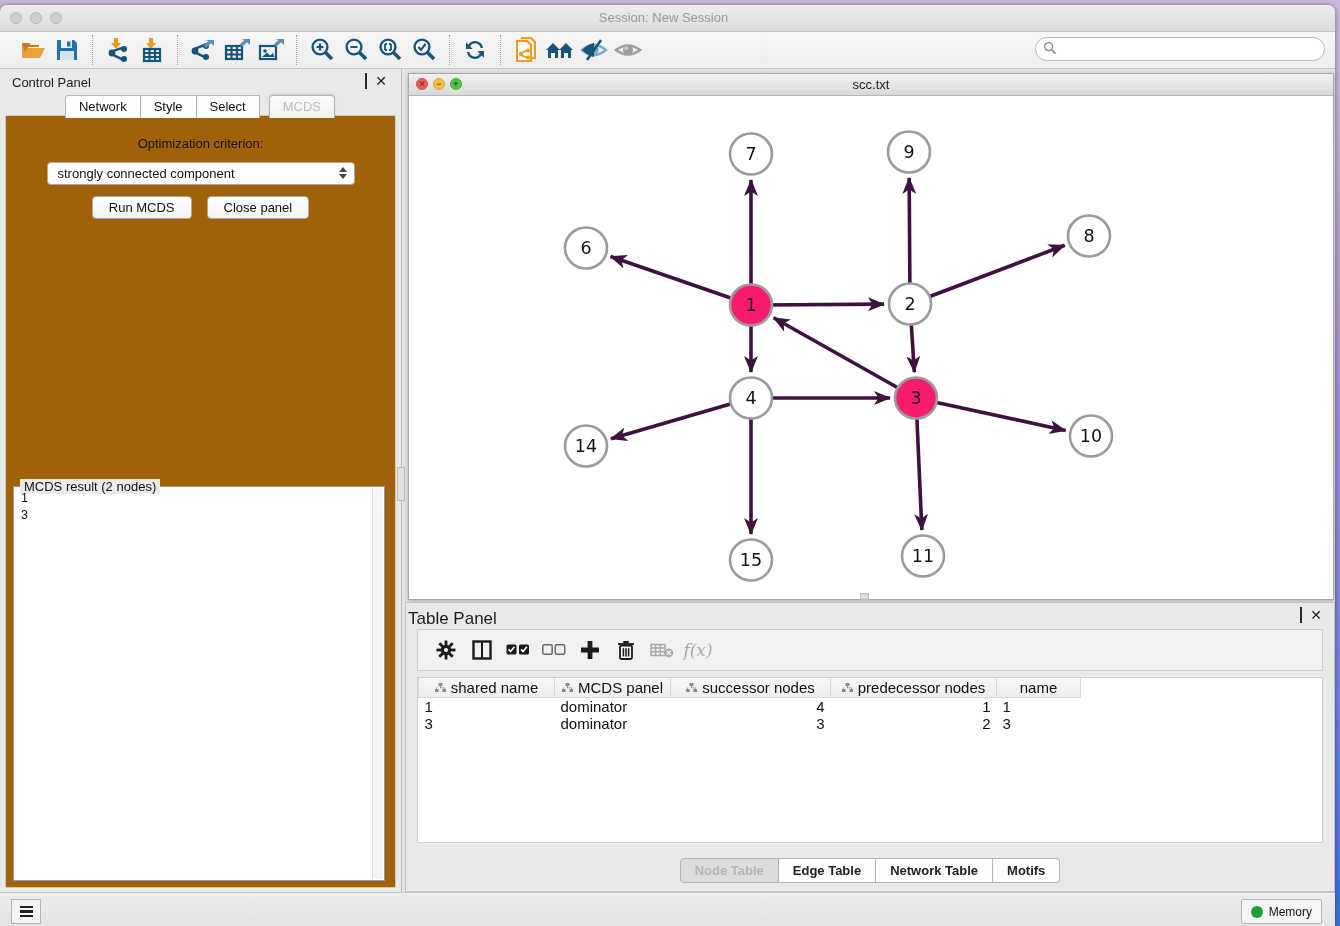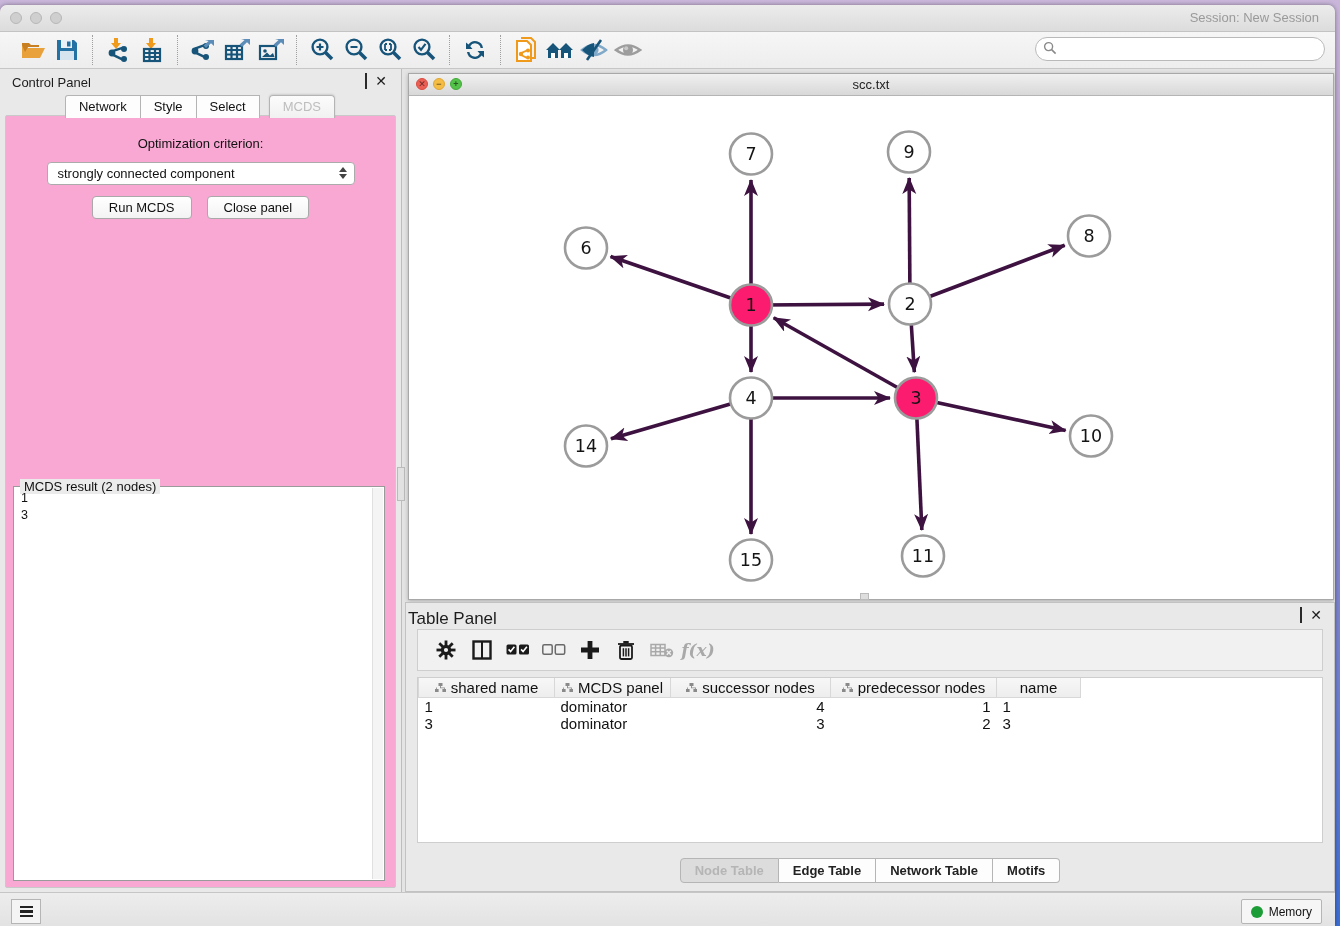--- a/index.html
+++ b/index.html
@@ -7,21 +7,21 @@
   .desktop{position:relative;width:1340px;height:926px;
     background:linear-gradient(180deg,#c9b6da 0%,#a890c6 35%,#6e7fd2 75%,#3c6ed6 100%);}
   .window{position:absolute;left:0;top:5px;width:1335px;height:921px;background:#ececec;
     border-radius:7px 7px 0 0;box-shadow:0 0 4px rgba(0,0,0,.4);overflow:hidden;}
 
   
   .titlebar{position:relative;height:26px;background:linear-gradient(#ececec,#dcdcdc);
     border-bottom:1px solid #c3c3c3;border-radius:7px 7px 0 0;}
   .tl-dot{position:absolute;top:7px;width:12px;height:12px;border-radius:50%;
     background:#cfcfcf;border:1px solid #b7b7b7;box-sizing:border-box;}
-  .win-title{position:absolute;left:0;right:16px;top:5px;text-align:right;font-size:13px;color:#9a9a9a;padding-left:8px;}
+  .win-title{position:absolute;left:0;right:16px;top:5px;text-align:center;font-size:13px;color:#9a9a9a;padding-left:8px;}
 
   
   .toolbar{position:relative;height:36px;background:linear-gradient(#f6f6f6,#ededed);
     border-bottom:1px solid #c6c6c6;display:flex;align-items:center;padding-left:8px;}
   .tgroup{display:flex;align-items:center;height:30px;padding:0 8px;}
   .tgroup + .tgroup{border-left:1px dotted #9f9f9f;}
   .tbtn{width:34px;height:28px;display:flex;align-items:center;justify-content:center;cursor:pointer;}
   .searchwrap{position:absolute;right:10px;top:5px;}
   .search{width:290px;height:24px;border:1px solid #b9b9b9;border-radius:13px;background:#fff;
     font-size:12px;padding:0 8px 0 26px;outline:none;box-sizing:border-box;color:#333;}
@@ -36,21 +36,21 @@
   .cp-head{position:relative;height:26px;}
   .cp-title{position:absolute;left:12px;top:6px;font-size:13px;color:#1c1c1c;}
   .panel-btn{position:absolute;top:6px;font-size:12px;color:#1c1c1c;cursor:pointer;line-height:12px;}
   .float-box{width:11px;height:11px;border:1.5px solid #2a2a2a;box-sizing:border-box;}
   .cp-tabs{display:flex;justify-content:center;position:relative;z-index:2;}
   .cp-tab{background:#fdfdfd;border:1px solid #b4b4b4;border-bottom:none;padding:3px 13px 4px;
     font-size:13px;color:#111;margin-left:-1px;cursor:pointer;}
   .cp-tab.first{border-radius:3px 0 0 0;}
   .cp-tab.active{color:#bdbdbd;background:linear-gradient(#fcfcfc,#f1f1f1);
     border-radius:4px 4px 0 0;box-shadow:0 -1px 2px rgba(0,0,0,.12);margin-left:9px;}
-  .cp-body{position:absolute;left:5px;right:5px;top:46px;bottom:4px;background:#f9a8d4;
+  .cp-body{position:absolute;left:5px;right:5px;top:46px;bottom:4px;background:#a16207;
     border:1px solid #c9c9c9;border-radius:2px;}
   .opt-label{text-align:center;font-size:13px;color:#111;margin-top:20px;}
   .dropdown{position:relative;margin:11px auto 0;width:308px;height:23px;background:#fff;
     border:1px solid #ababab;border-radius:4px;box-sizing:border-box;cursor:pointer;}
   .dropdown-val{font-size:13px;color:#111;line-height:21px;padding-left:10px;}
   .stepper{position:absolute;right:7px;top:4px;display:flex;flex-direction:column;gap:2px;}
   .stepper .up{width:0;height:0;border-left:4px solid transparent;border-right:4px solid transparent;
     border-bottom:5px solid #444;}
   .stepper .down{width:0;height:0;border-left:4px solid transparent;border-right:4px solid transparent;
     border-top:5px solid #444;}
@@ -83,21 +83,21 @@
   .mac-green{background:#53c248;border:1px solid #43a93a;}
   .net-title{position:absolute;left:0;right:0;top:3px;text-align:center;font-size:13px;color:#222;}
   .net-canvas{position:relative;width:100%;height:503px;background:#fff;overflow:hidden;}
 
   
   .table-panel{position:absolute;left:405px;top:533px;width:930px;height:290px;background:#e9e9e9;
     border:1px solid #c2c2c2;box-sizing:border-box;}
   .tp-head{position:relative;height:24px;}
   .tp-title{position:absolute;left:2px;top:6px;font-size:17px;color:#1c1c1c;}
   .tp-toolbar{position:absolute;left:11px;right:11px;top:26px;height:42px;background:#f1f1f1;
-    border:1px solid #cecece;display:flex;align-items:center;padding-left:10px;box-sizing:border-box;font-weight:bold;}
+    border:1px solid #cecece;display:flex;align-items:center;padding-left:10px;box-sizing:border-box;}
   .tp-btn{width:36px;height:32px;display:flex;align-items:center;justify-content:center;cursor:pointer;}
   .fx{font-family:"DejaVu Serif",serif;font-style:italic;font-size:17px;color:#a9a9a9;}
   .tp-table{position:absolute;left:11px;right:11px;top:74px;bottom:48px;background:#fff;
     border:1px solid #cecece;overflow:hidden;}
   table.grid{border-collapse:collapse;font-size:15px;color:#111;table-layout:fixed;}
   table.grid th{background:linear-gradient(#f7f7f7,#ededed);border:1px solid #d8d8d8;border-top:none;
     font-weight:normal;height:19px;padding:0 4px;white-space:nowrap;}
   table.grid th .thwrap{display:flex;align-items:center;justify-content:center;gap:5px;}
   table.grid td{height:16px;padding:0 6px;white-space:nowrap;border:none;}
   td.num{text-align:right;}

